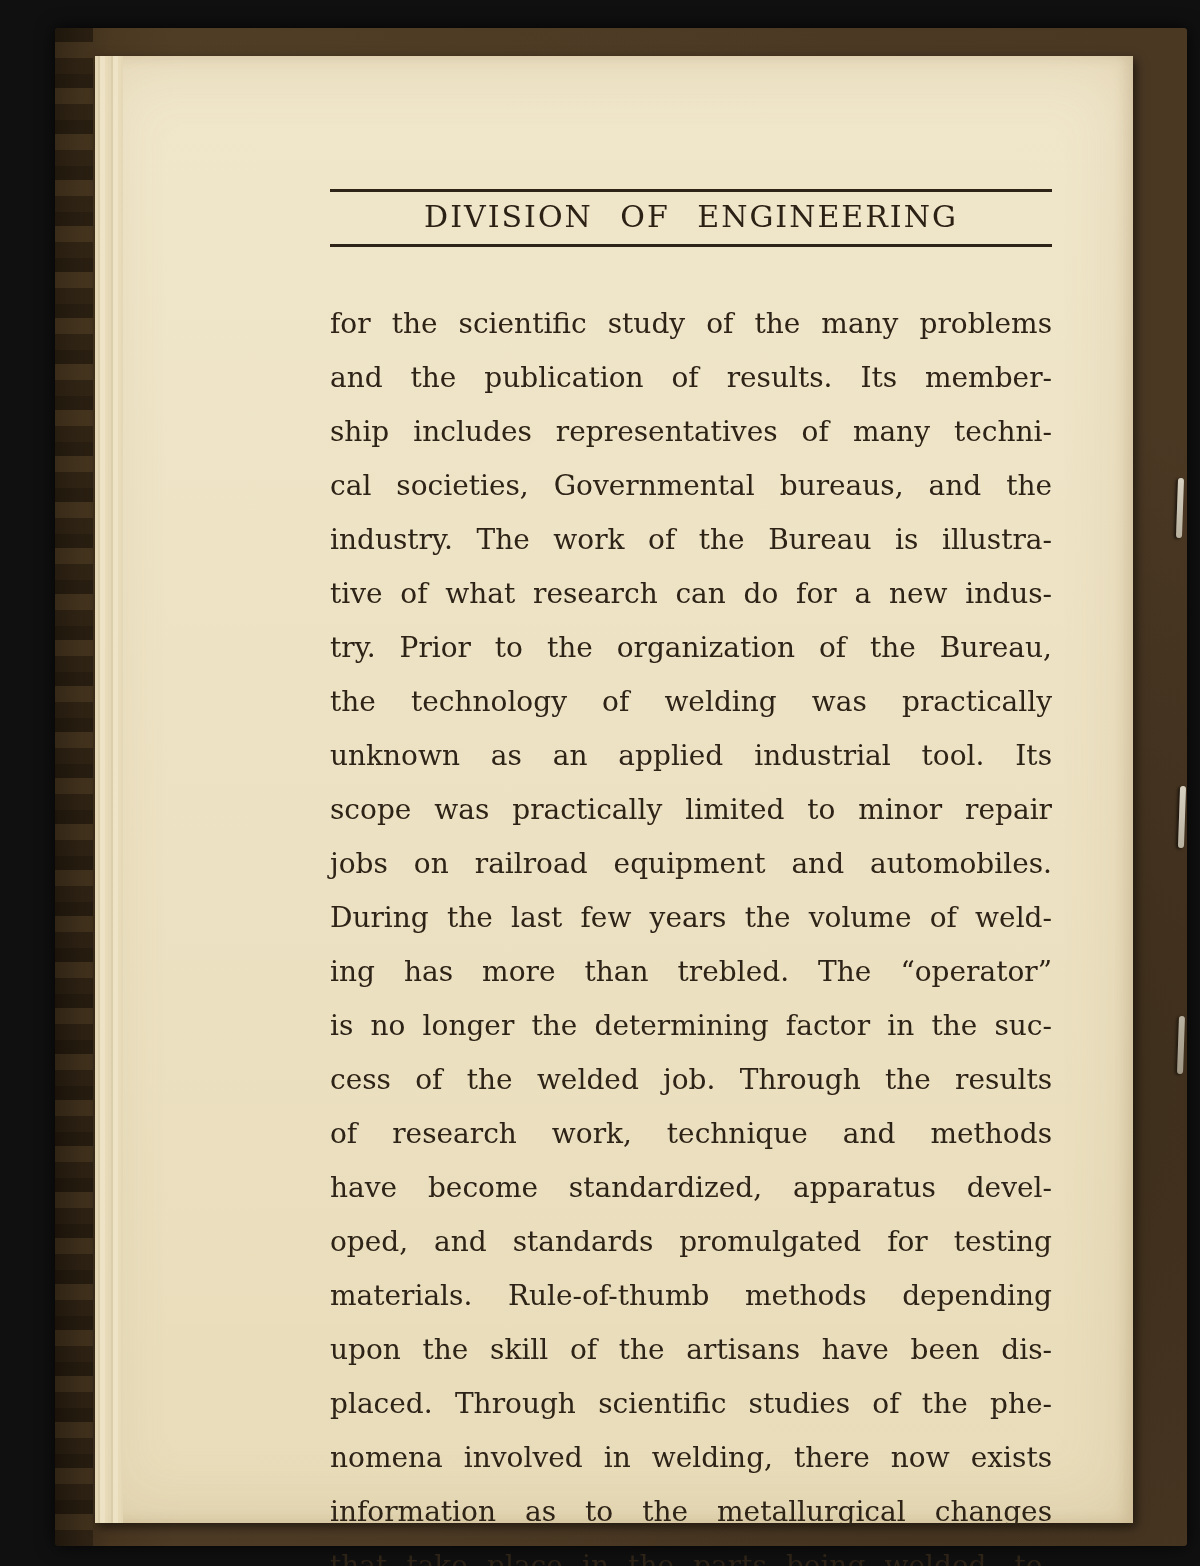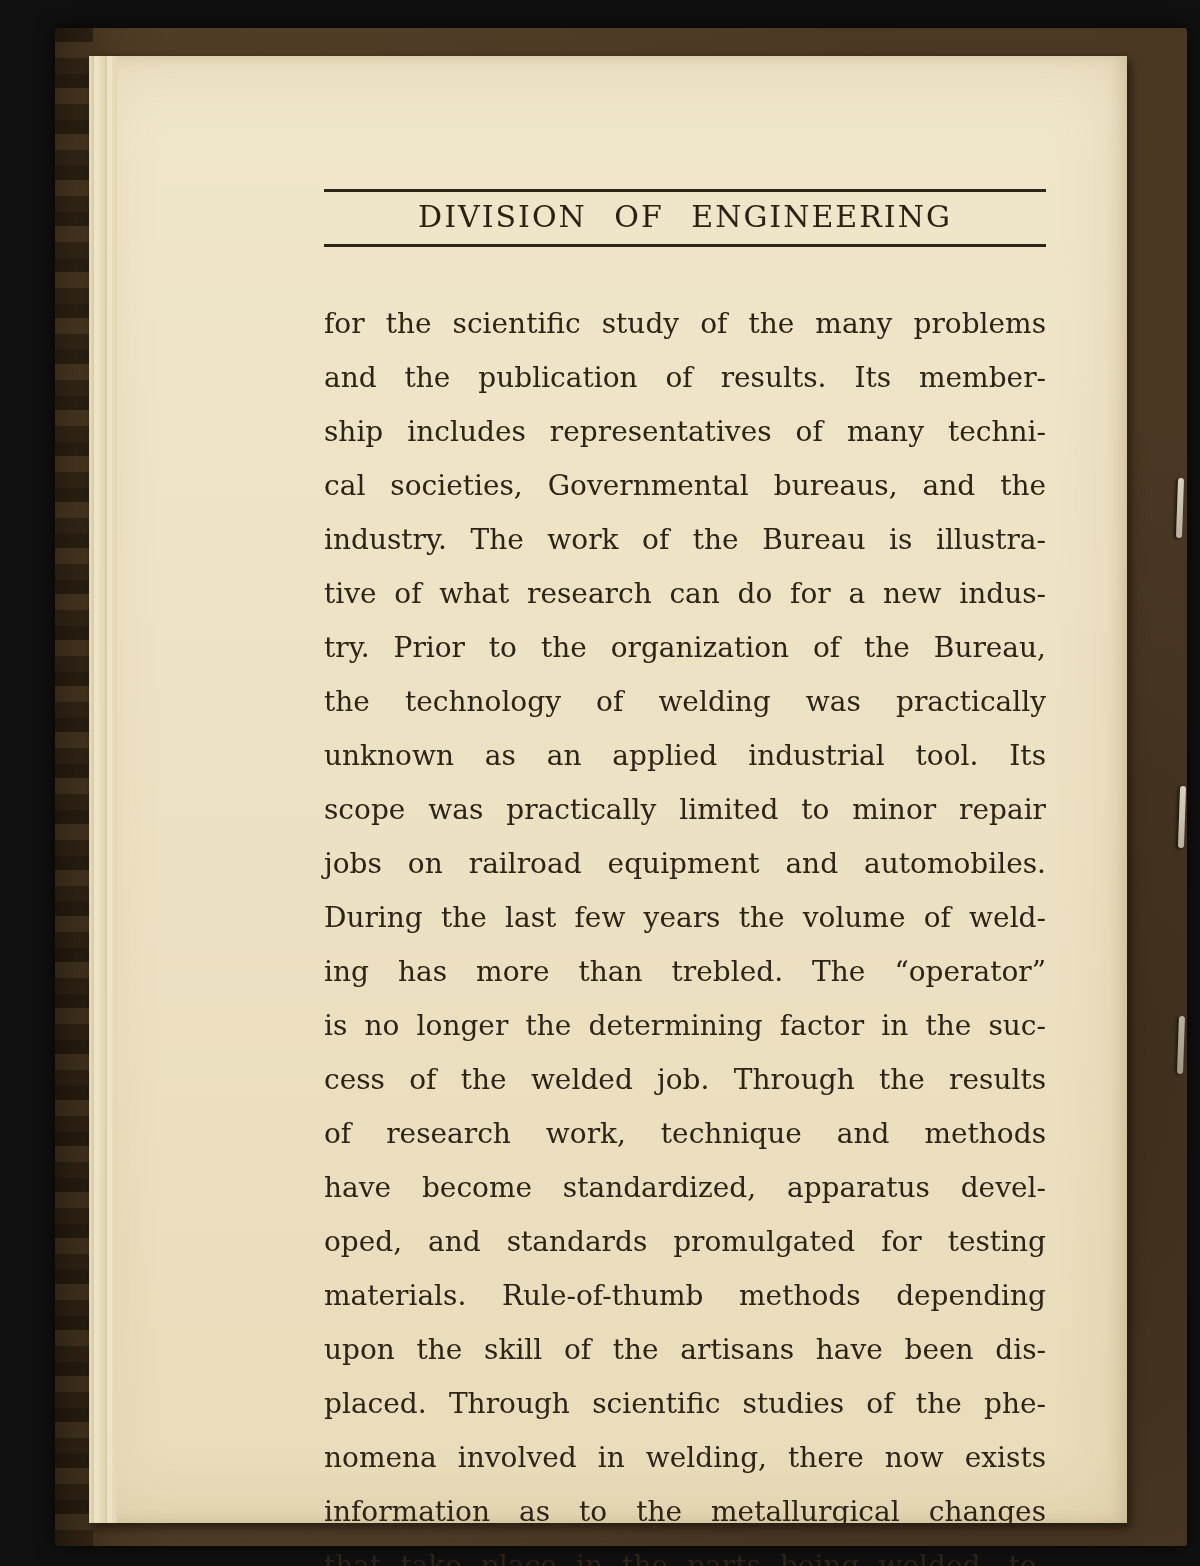--- a/index.html
+++ b/index.html
@@ -45,21 +45,21 @@
       repeating-linear-gradient(180deg,
         rgba(20,14,7,.55) 0 14px,
         rgba(70,54,32,.35) 14px 30px,
         rgba(30,22,12,.5) 30px 46px);
     border-top-left-radius: 3px;
     border-bottom-left-radius: 3px;
   }
   
   .page {
     position: absolute;
-    left: 89px;
+    left: 95px;
     top: 56px;
     width: 1038px;
     height: 1467px;
     background: linear-gradient(180deg, #f0e6ca 0%, #ece1c2 55%, #e8dcba 100%);
     box-shadow:
       inset 0 0 70px rgba(150,115,60,.18),
       inset -6px 0 14px rgba(120,90,45,.18),
       3px 4px 10px rgba(0,0,0,.55);
   }
   

